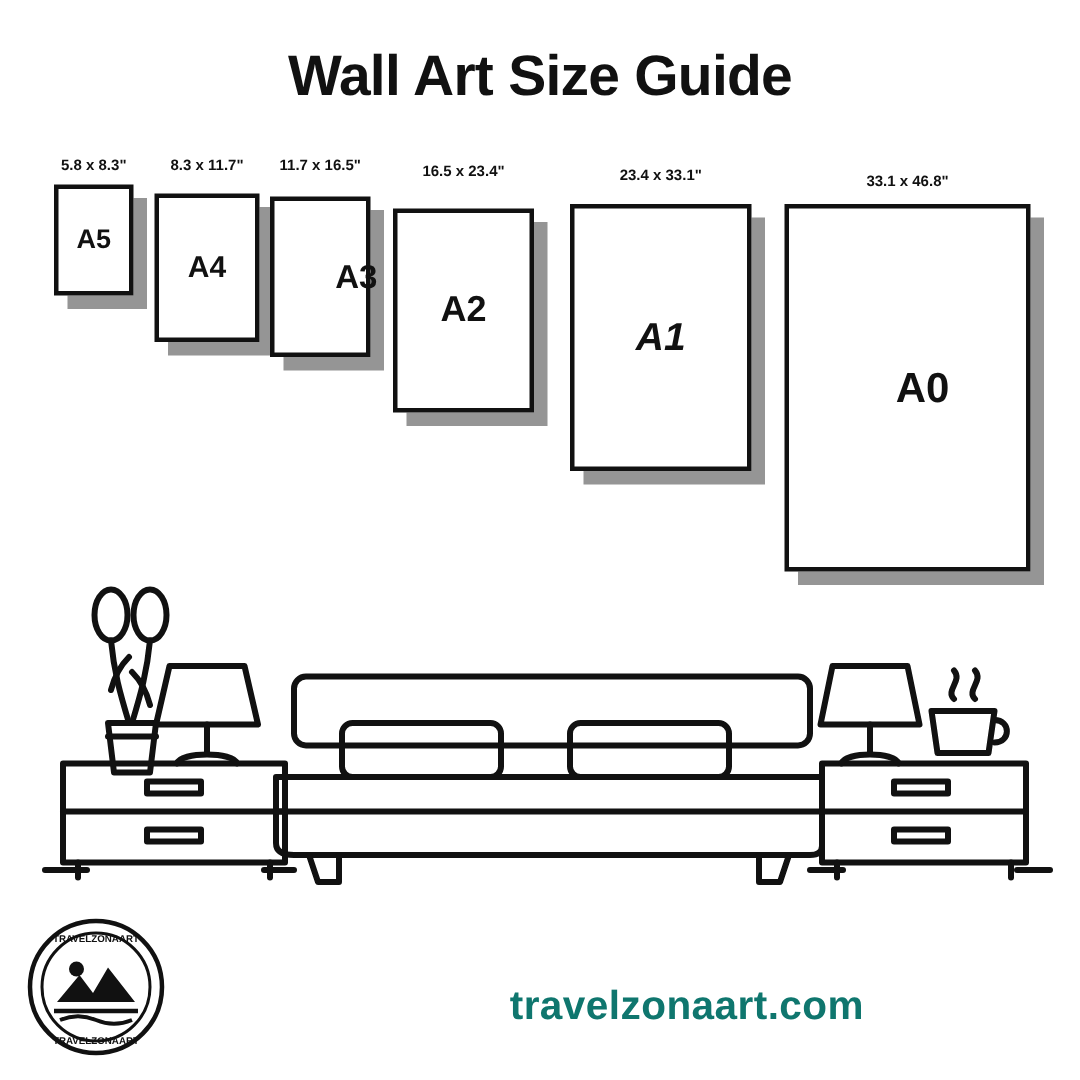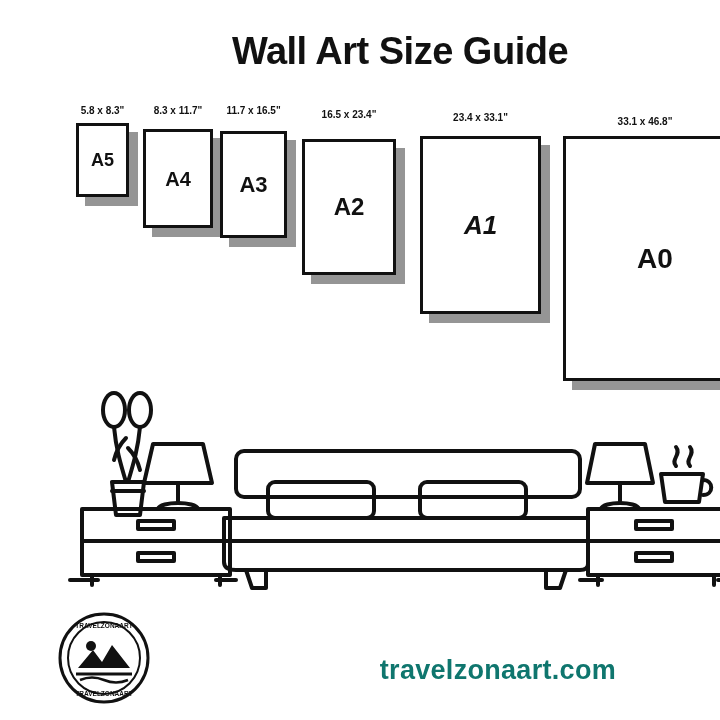--- a/index.html
+++ b/index.html
@@ -11,21 +11,20 @@
     height: 720px;
     background: #ffffff;
     font-family: "Liberation Sans", sans-serif;
     color: #111111;
     overflow: hidden;
   }
   .page {
     position: relative;
     width: 604px;
     height: 720px;
-    margin-left: 40px;
   }
 
   
   .title {
     position: absolute;
     top: 30px;
     left: 0;
     width: 720px;
     text-align: center;
     font-size: 38px;
@@ -120,21 +119,21 @@
     <div class="frame-wrap" style="left:103px; top:0px; width:70px; height:104px;">
       <div class="frame-dim" style="top:0px;">8.3 x 11.7"</div>
       <div class="frame-box" style="top:24px; width:70px; height:99px;">
         <div class="frame-label" style="font-size:20px;">A4</div>
       </div>
     </div>
 
     <div class="frame-wrap" style="left:180px; top:0px; width:67px; height:140px;">
       <div class="frame-dim" style="top:0px;">11.7 x 16.5"</div>
       <div class="frame-box" style="top:26px; width:67px; height:107px;">
-        <div class="frame-label" style="font-size:22px;">A3</div>
+        <div class="frame-label" style="font-size:22px;padding-left:24px;">A3</div>
       </div>
     </div>
 
     <div class="frame-wrap" style="left:262px; top:0px; width:94px; height:170px;">
       <div class="frame-dim" style="top:4px;">16.5 x 23.4"</div>
       <div class="frame-box" style="top:34px; width:94px; height:136px;">
         <div class="frame-label" style="font-size:24px;">A2</div>
       </div>
     </div>
 

